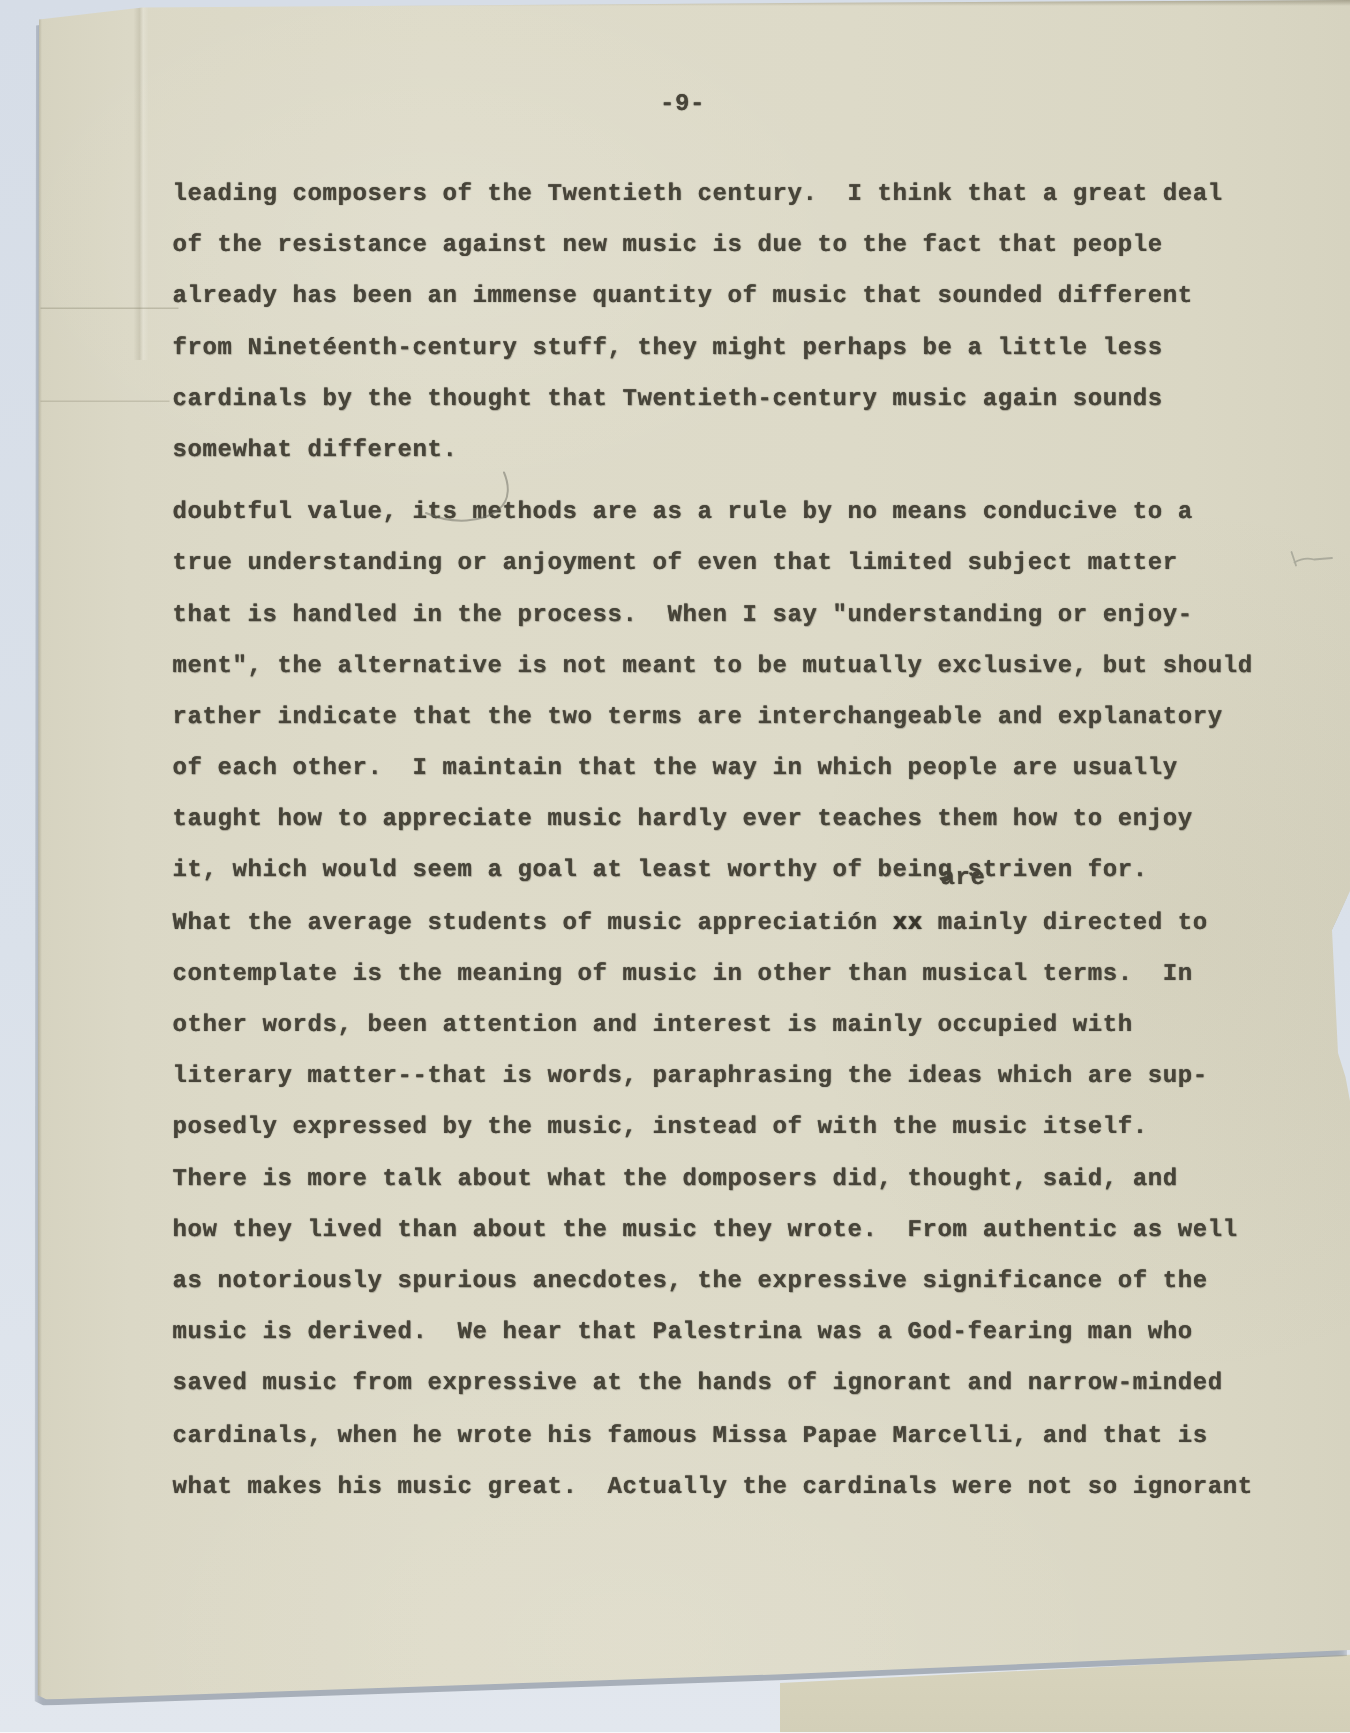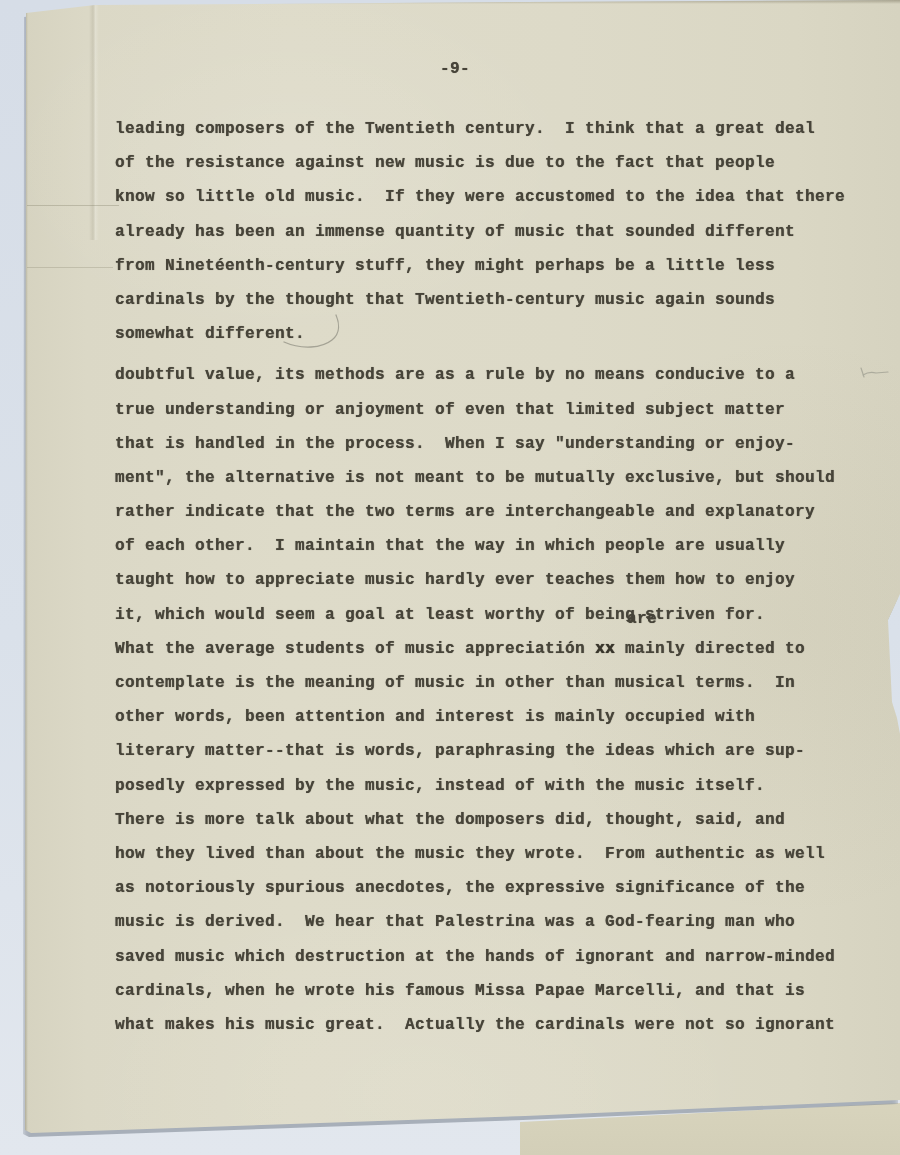--- a/index.html
+++ b/index.html
@@ -114,21 +114,20 @@
     <div class="crease"></div>
     <div class="ruled-line-1"></div>
     <div class="ruled-line-2"></div>
 
     <div class="page-number typed">-9-</div>
 
     <div class="text-block typed">
       <div class="para-1">
         <span class="line">leading composers of the Twentieth century.  I think that a great deal</span>
         <span class="line">of the resistance against new music is due to the fact that people</span>
-        <span class="line">know so little old music.  If they were accustomed to the idea that there</span>
         <span class="line">already has been an immense quantity of music that sounded different</span>
         <span class="line">from Ninetéenth-century stuff, they might perhaps be a little less</span>
         <span class="line">cardinals by the thought that Twentieth-century music again sounds</span>
         <span class="line">somewhat different.</span>
       </div>
       <div class="para-2">
         <span class="line">doubtful value, its methods are as a rule by no means conducive to a</span>
         <span class="line">true understanding or anjoyment of even that limited subject matter</span>
         <span class="line">that is handled in the process.  When I say "understanding or enjoy-</span>
         <span class="line">ment", the alternative is not meant to be mutually exclusive, but should</span>
@@ -138,21 +137,21 @@
         <span class="line">it, which would seem a goal at least worthy of being striven for.</span>
         <span class="line correction-line"><span class="insert-above">are</span><span>What the average students of music appreciatión </span><span class="struck">xx</span><span> mainly directed to</span></span>
         <span class="line">contemplate is the meaning of music in other than musical terms.  In</span>
         <span class="line">other words, been attention and interest is mainly occupied with</span>
         <span class="line">literary matter--that is words, paraphrasing the ideas which are sup-</span>
         <span class="line">posedly expressed by the music, instead of with the music itself.</span>
         <span class="line">There is more talk about what the domposers did, thought, said, and</span>
         <span class="line">how they lived than about the music they wrote.  From authentic as well</span>
         <span class="line">as notoriously spurious anecdotes, the expressive significance of the</span>
         <span class="line">music is derived.  We hear that Palestrina was a God-fearing man who</span>
-        <span class="line">saved music which destruction at the hands of ignorant and narrow-minded</span>
+        <span class="line">saved music from expressive at the hands of ignorant and narrow-minded</span>
         <span class="line">cardinals, when he wrote his famous Missa Papae Marcelli, and that is</span>
         <span class="line">what makes his music great.  Actually the cardinals were not so ignorant</span>
       </div>
     </div>
   </div>
 
   <svg class="marks-overlay" width="900" height="1155" viewBox="0 0 900 1155">
 
     <path d="M 284 342 C 302 350 322 348 332 340 C 341 333 339 322 336 315" fill="none" stroke="rgba(108,108,98,0.5)" stroke-width="1.3" stroke-linecap="round"></path>
 

